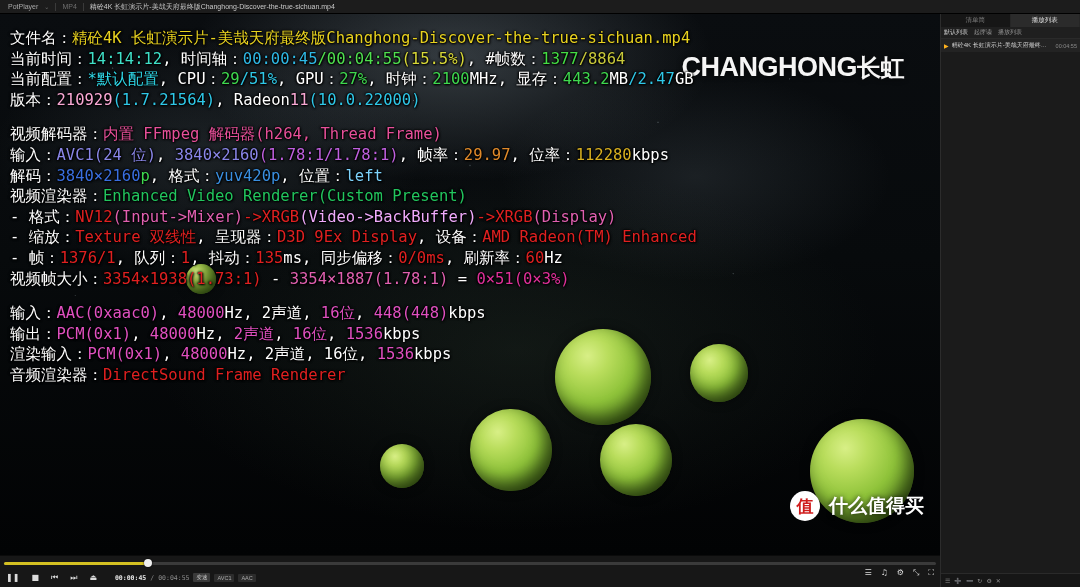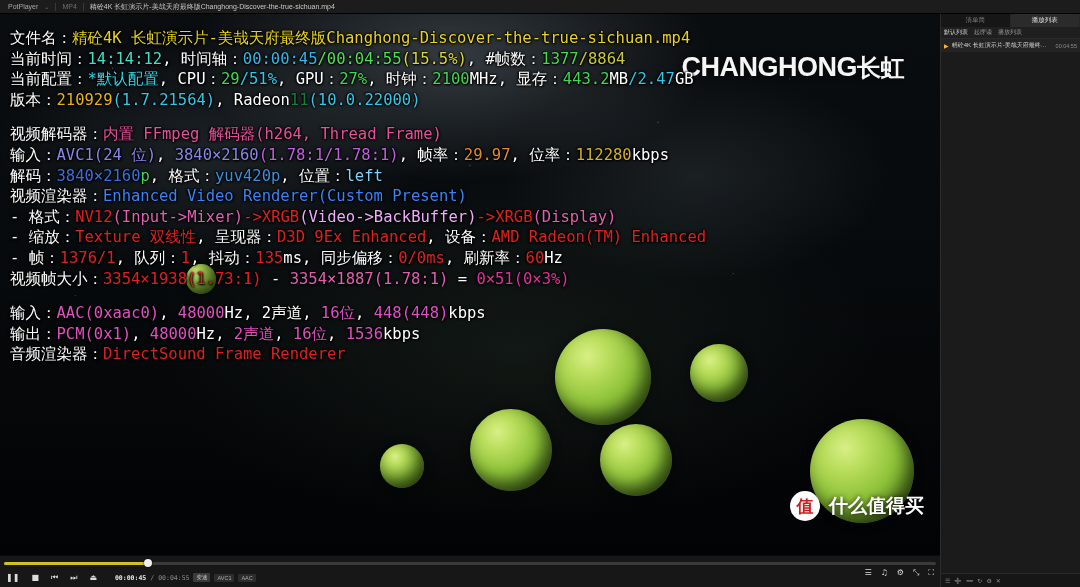--- a/index.html
+++ b/index.html
@@ -170,48 +170,48 @@
 
       <div class="blk">
         <span class="lbl">当前时间：</span><span style="color:#3fe0c8">14:14:12</span><span class="lbl">,&nbsp;</span><span class="lbl">时间轴：</span><span style="color:#2fb9e6">00:00:45</span><span style="color:#4fe04f">/</span><span style="color:#4fe04f">00:04:55</span><span style="color:#d8d838">(15.5%)</span><span class="lbl">,&nbsp;</span><span class="lbl">#帧数：</span><span style="color:#44dd44">1377</span><span style="color:#c9c93a">/8864</span>
       </div>
 
       <div class="blk">
         <span class="lbl">当前配置：</span><span style="color:#2fd8e8">*默认配置</span><span class="lbl">,&nbsp;</span><span class="lbl">CPU：</span><span style="color:#3fd84f">29</span><span style="color:#2fc8e8">/51%</span><span class="lbl">,&nbsp;</span><span class="lbl">GPU：</span><span style="color:#3fd84f">27%</span><span class="lbl">,&nbsp;</span><span class="lbl">时钟：</span><span style="color:#3fd84f">2100</span><span class="lbl">MHz</span><span class="lbl">,&nbsp;</span><span class="lbl">显存：</span><span style="color:#3fd84f">443.2</span><span class="lbl">MB</span><span style="color:#2fc8e8">/2.47</span><span class="lbl">GB</span>
       </div>
 
       <div class="blk">
-        <span class="lbl">版本：</span><span style="color:#eab308">210929</span><span style="color:#2fc8e8">(1.7.21564)</span><span class="lbl">,&nbsp;</span><span class="lbl">Radeon</span><span style="color:#15803d">11</span><span style="color:#2fc8e8">(10.0.22000)</span>
+        <span class="lbl">版本：</span><span style="color:#f9a8d4">210929</span><span style="color:#2fc8e8">(1.7.21564)</span><span class="lbl">,&nbsp;</span><span class="lbl">Radeon</span><span style="color:#f9a8d4">11</span><span style="color:#2fc8e8">(10.0.22000)</span>
       </div>
 
       <div class="gap"></div>
 
       <div class="blk">
         <span class="lbl">视频解码器：</span><span style="color:#e8509a">内置 FFmpeg 解码器(h264, Thread Frame)</span>
       </div>
 
       <div class="blk">
         <span class="lbl">输入：</span><span style="color:#8a86e8">AVC1(24 位)</span><span class="lbl">,&nbsp;</span><span style="color:#8a86e8">3840×2160</span><span style="color:#c060e0">(1.78:1/1.78:1)</span><span class="lbl">,&nbsp;</span><span class="lbl">帧率：</span><span style="color:#e08a2a">29.97</span><span class="lbl">,&nbsp;</span><span class="lbl">位率：</span><span style="color:#d8b020">112280</span><span class="lbl">kbps</span>
       </div>
 
       <div class="blk">
         <span class="lbl">解码：</span><span style="color:#3a6fe0">3840×2160</span><span style="color:#3fd84f">p</span><span class="lbl">,&nbsp;</span><span class="lbl">格式：</span><span style="color:#3a8fe0">yuv420p</span><span class="lbl">,&nbsp;</span><span class="lbl">位置：</span><span style="color:#7dd3fc">left</span>
       </div>
 
 
       <div class="blk">
-        <span class="lbl">视频渲染器：</span><span style="color:#3b82f6">Enhanced Video Renderer(Custom Present)</span>
+        <span class="lbl">视频渲染器：</span><span style="color:#22c55e">Enhanced Video Renderer(Custom Present)</span>
       </div>
 
       <div class="blk">
         <span class="lbl">- 格式：</span><span style="color:#e02020">NV12</span><span style="color:#e060b0">(Input-&gt;Mixer)</span><span style="color:#e02020">-&gt;</span><span style="color:#e02020">XRGB</span><span style="color:#f0abfc">(Video-&gt;BackBuffer)</span><span style="color:#e02020">-&gt;</span><span style="color:#e02020">XRGB</span><span style="color:#e060b0">(Display)</span>
       </div>
 
       <div class="blk">
-        <span class="lbl">- 缩放：</span><span style="color:#e02020">Texture 双线性</span><span class="lbl">,&nbsp;</span><span class="lbl">呈现器：</span><span style="color:#e02020">D3D 9Ex Enhanced</span><span class="lbl">,&nbsp;</span><span class="lbl">设备：</span><span style="color:#e02020">AMD Radeon(TM) Enhanced</span>
+        <span class="lbl">- 缩放：</span><span style="color:#e02020">Texture 双线性</span><span class="lbl">,&nbsp;</span><span class="lbl">呈现器：</span><span style="color:#e02020">D3D 9Ex Display</span><span class="lbl">,&nbsp;</span><span class="lbl">设备：</span><span style="color:#e02020">AMD Radeon(TM) Enhanced</span>
       </div>
 
       <div class="blk">
         <span class="lbl">- 帧：</span><span style="color:#e02020">1376/1</span><span class="lbl">,&nbsp;</span><span class="lbl">队列：</span><span style="color:#e02020">1</span><span class="lbl">,&nbsp;</span><span class="lbl">抖动：</span><span style="color:#e02020">135</span><span class="lbl">ms</span><span class="lbl">,&nbsp;</span><span class="lbl">同步偏移：</span><span style="color:#e02020">0/0ms</span><span class="lbl">,&nbsp;</span><span class="lbl">刷新率：</span><span style="color:#e02020">60</span><span class="lbl">Hz</span>
       </div>
 
       <div class="blk">
         <span class="lbl">视频帧大小：</span><span style="color:#e02020">3354×1938</span><span style="color:#e02020">(1.73:1)</span><span class="lbl">&nbsp;</span><span class="lbl">-</span><span class="lbl">&nbsp;</span><span style="color:#e060b0">3354×1887</span><span style="color:#e060b0">(1.78:1)</span><span class="lbl">&nbsp;</span><span class="lbl">=</span><span class="lbl">&nbsp;</span><span style="color:#e0309a">0×51</span><span style="color:#e0309a">(0×3%)</span>
       </div>
 
@@ -219,20 +219,23 @@
 
 
       <div class="blk">
         <span class="lbl">输入：</span><span style="color:#e050c0">AAC(0xaac0)</span><span class="lbl">,&nbsp;</span><span style="color:#e050c0">48000</span><span class="lbl">Hz</span><span class="lbl">,&nbsp;</span><span class="lbl">2声道</span><span class="lbl">,&nbsp;</span><span style="color:#e050c0">16位</span><span class="lbl">,&nbsp;</span><span style="color:#e050c0">448(448)</span><span class="lbl">kbps</span>
       </div>
 
       <div class="blk">
         <span class="lbl">输出：</span><span style="color:#e050c0">PCM(0x1)</span><span class="lbl">,&nbsp;</span><span style="color:#e050c0">48000</span><span class="lbl">Hz</span><span class="lbl">,&nbsp;</span><span style="color:#e050c0">2声道</span><span class="lbl">,&nbsp;</span><span style="color:#e050c0">16位</span><span class="lbl">,&nbsp;</span><span style="color:#e050c0">1536</span><span class="lbl">kbps</span>
       </div>
 
+      <div class="blk">
+        <span class="lbl">渲染输入：</span><span style="color:#e050c0">PCM(0x1)</span><span class="lbl">,&nbsp;</span><span style="color:#e050c0">48000</span><span class="lbl">Hz</span><span class="lbl">,&nbsp;</span><span class="lbl">2声道</span><span class="lbl">,&nbsp;</span><span class="lbl">16位</span><span class="lbl">,&nbsp;</span><span style="color:#e050c0">1536</span><span class="lbl">kbps</span>
+      </div>
 
       <div class="blk">
         <span class="lbl">音频渲染器：</span><span style="color:#e02020">DirectSound Frame Renderer</span>
       </div>
 
     </div>
   </div>
 
   <div class="side">
     <div class="side-tabs">

